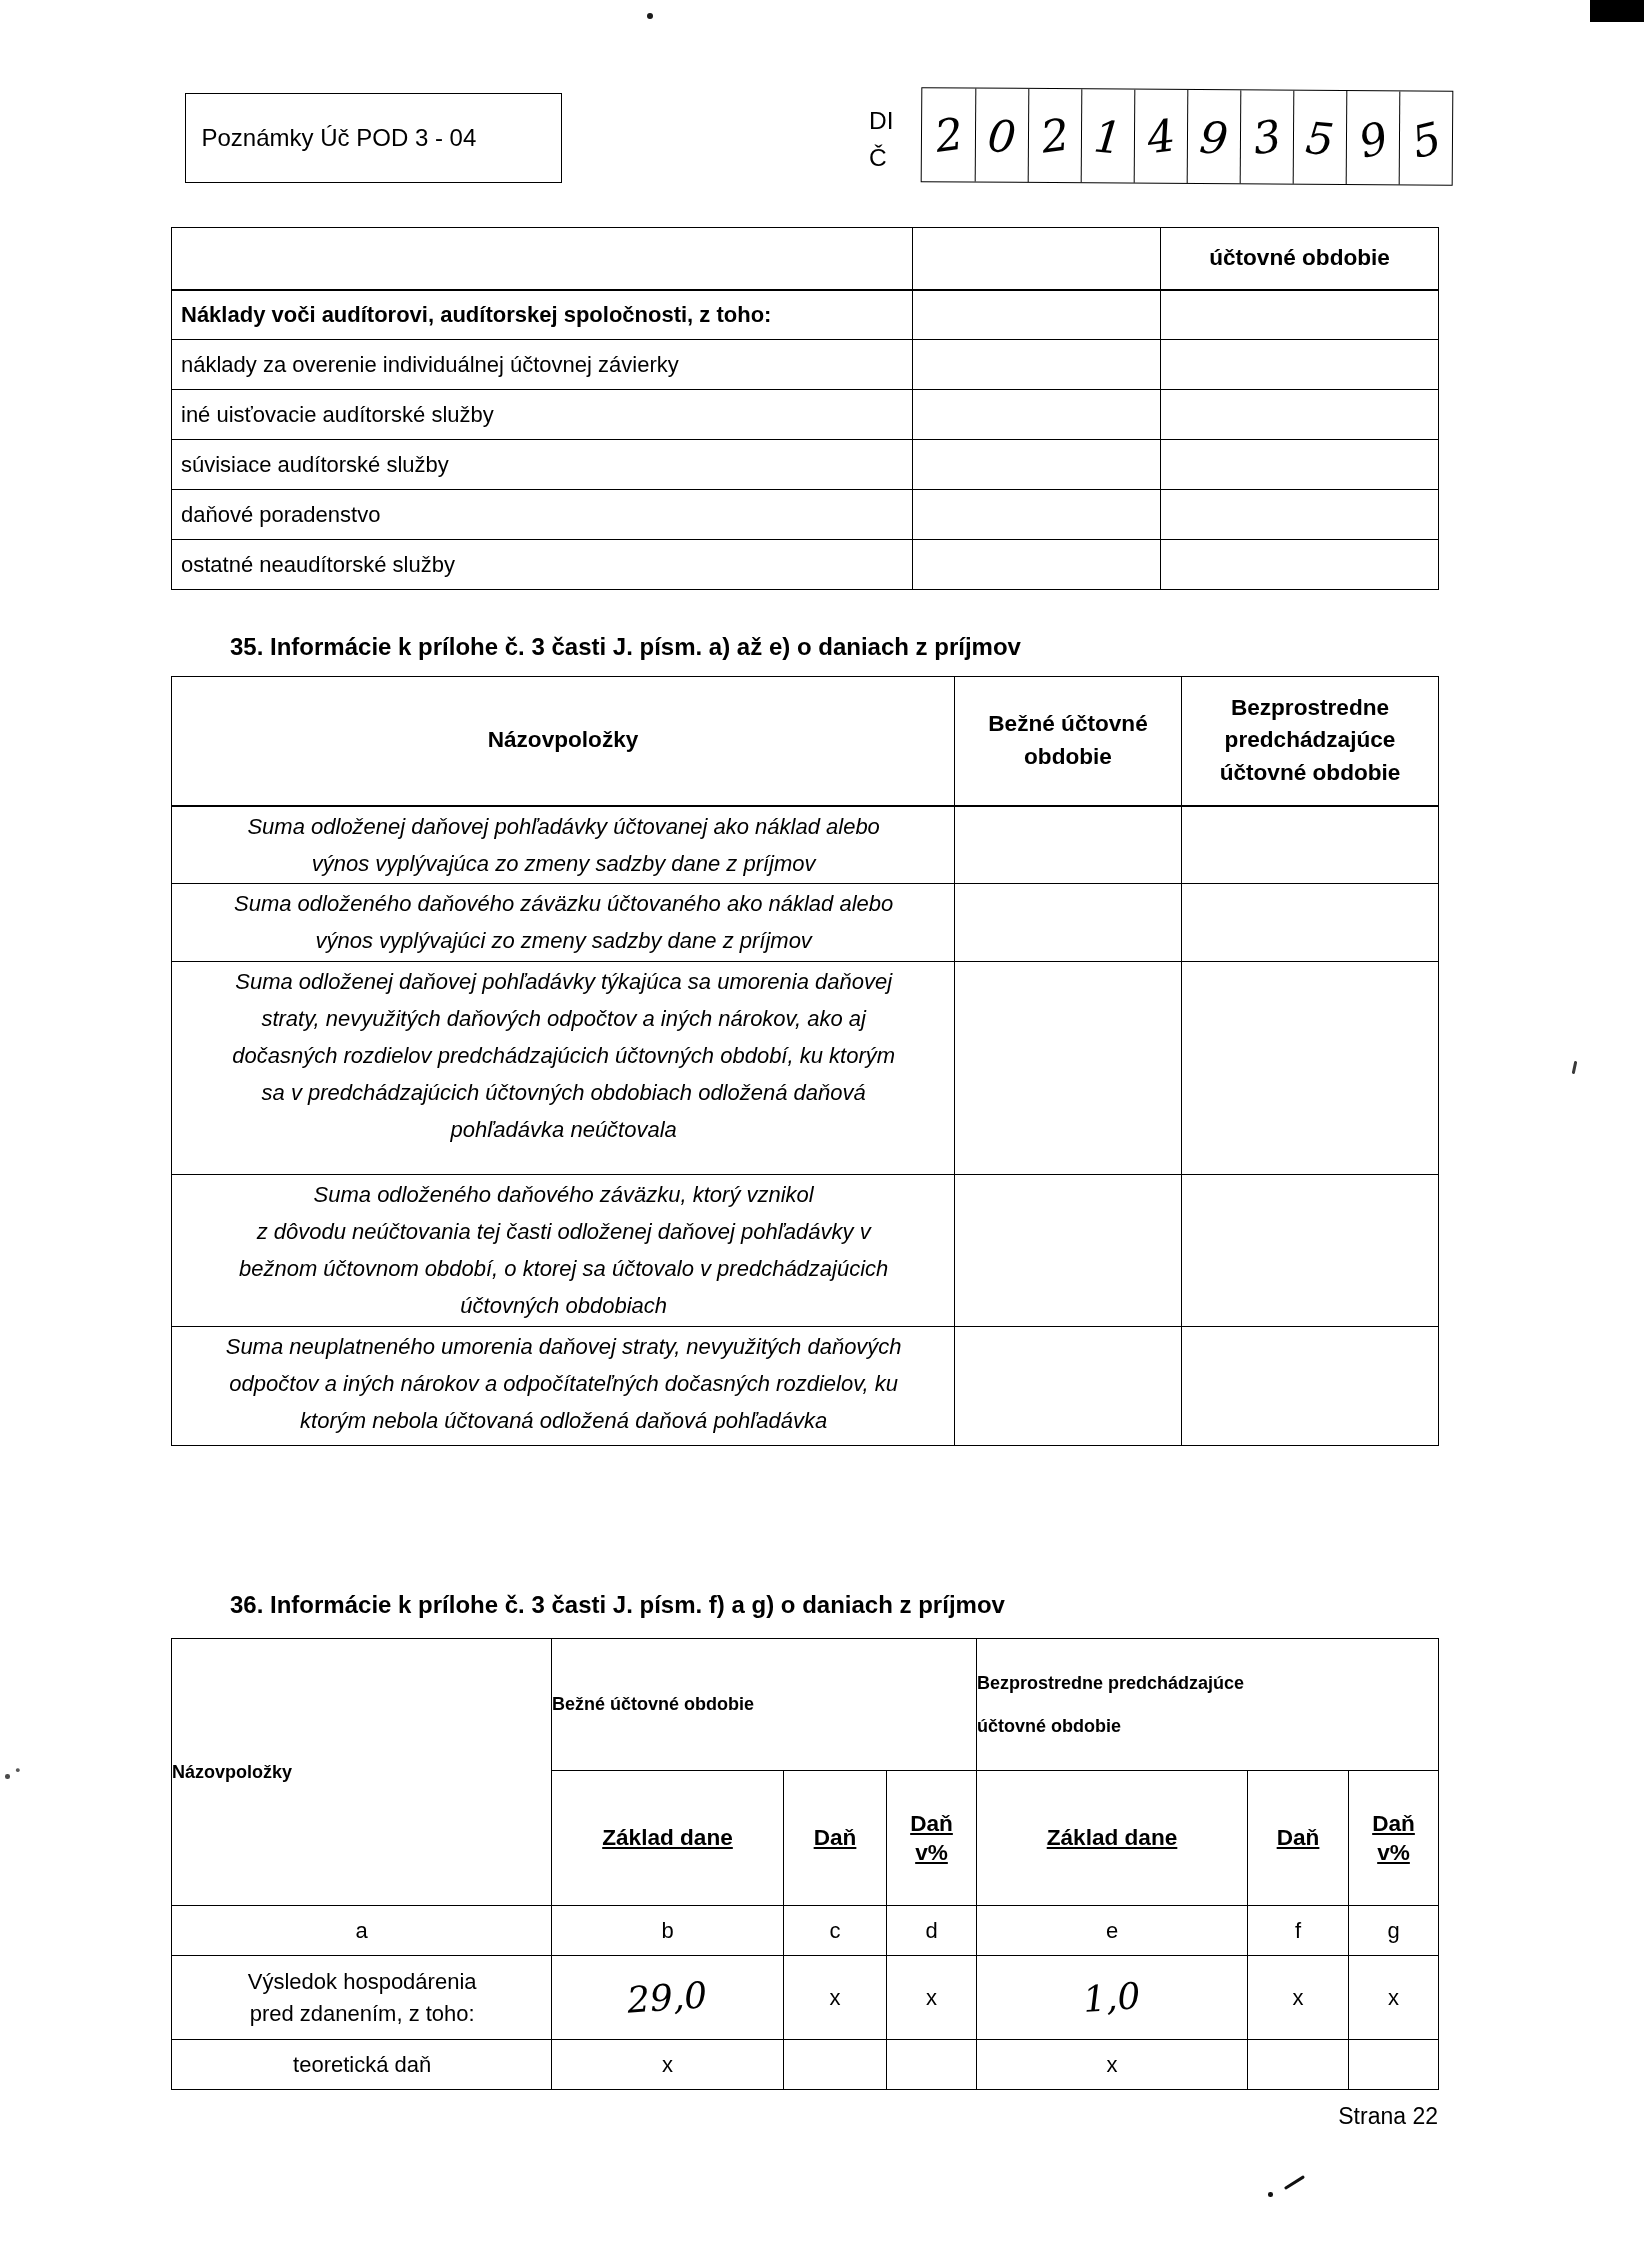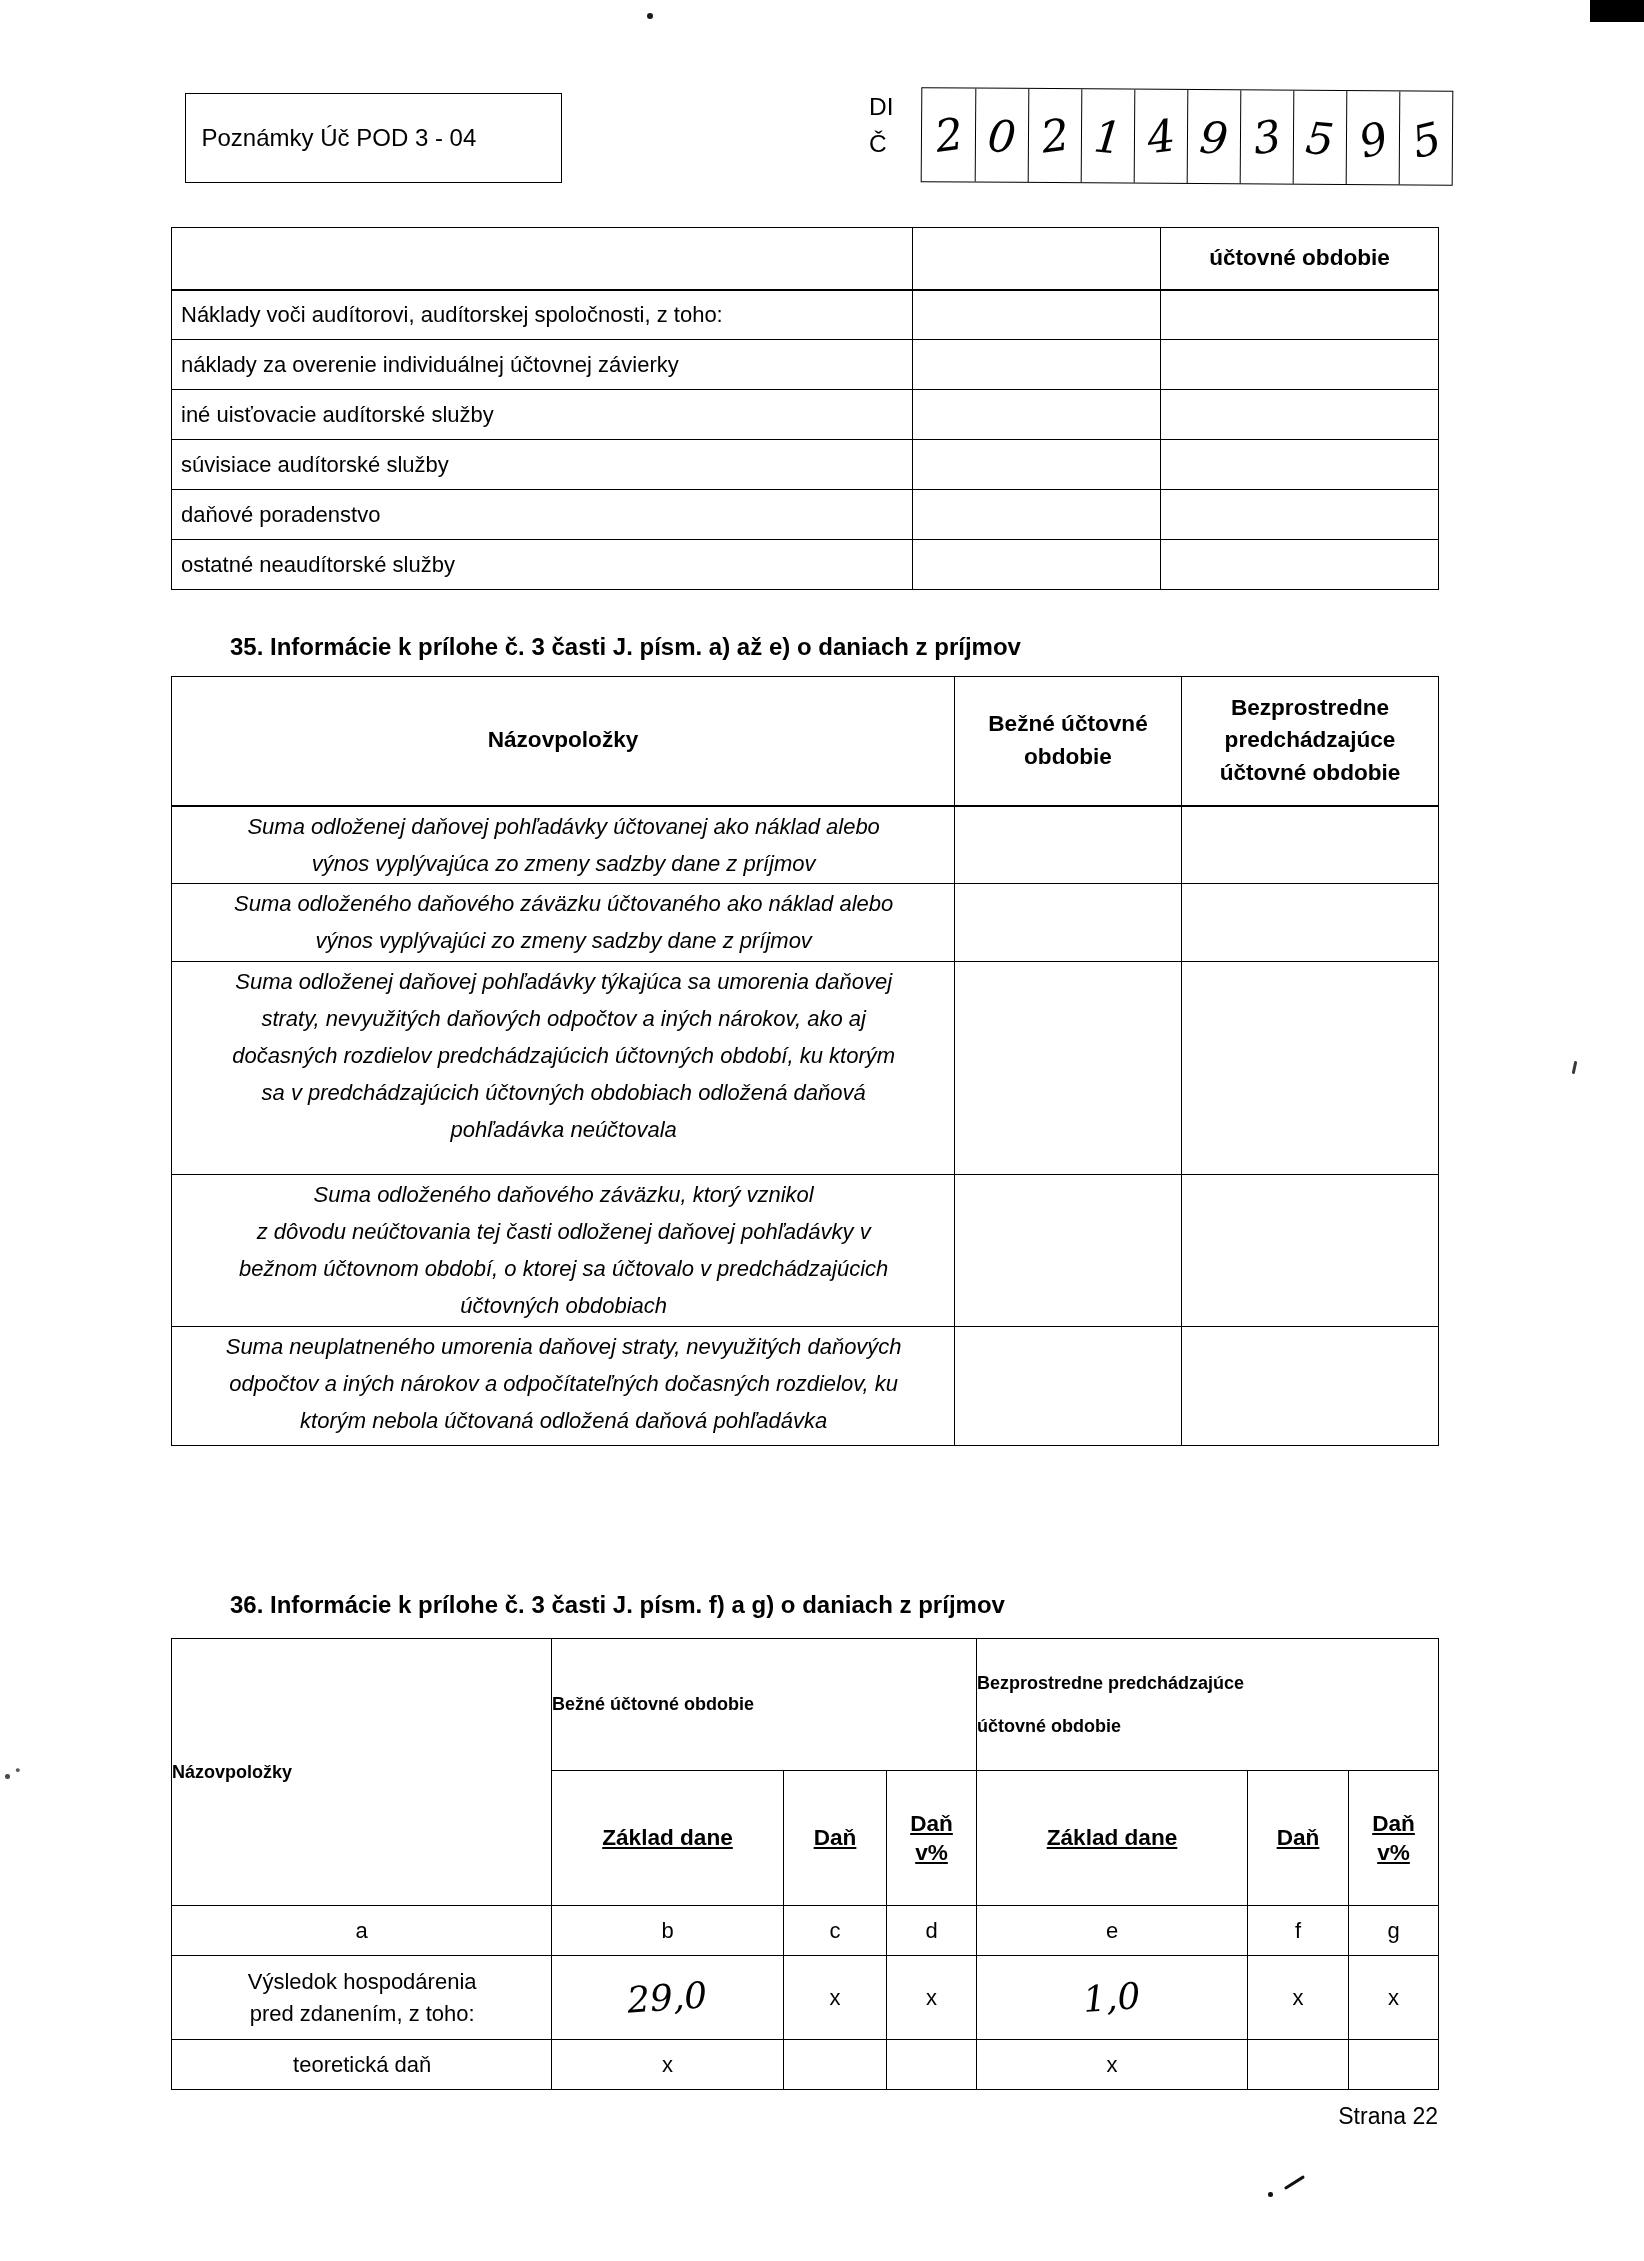--- a/index.html
+++ b/index.html
@@ -19,33 +19,33 @@
   .left-mark { left:5.2px; top:1774px; width:4.5px; height:4.5px; background:#4a4a4a; border-radius:50%; box-shadow:10.3px -6.4px 0 -0.6px #5a5a5a; }
   .pen-mark { left:1283px; top:2181px; width:23px; height:3.2px; background:#111; transform:rotate(-32deg); border-radius:1.3px; }
   .pen-dot { left:1268px; top:2192px; width:4.5px; height:4.5px; background:#111; border-radius:50%; }
 
   
   .poznamky-box {
     left:185px; top:93px; width:377px; height:90px;
     border:1.9px solid #000; display:flex; align-items:center;
     padding-left:15.5px; font-size:24px;
   }
-  .dic-label { left:869px; top:88px; font-size:24.5px; line-height:37px; }
+  .dic-label { left:869px; top:102px; font-size:24.5px; line-height:37px; }
   .dic-grid { left:921px; top:89px; height:95px; display:flex; border:1.9px solid #000; transform:rotate(0.4deg); background:#fff; }
   .dic-cell { width:53px; display:flex; align-items:center; justify-content:center; border-left:1.3px solid #000; }
   .dic-cell:first-child { border-left:none; }
   .digit { font-family:"DejaVu Serif", serif; font-style:italic; font-size:44px; display:inline-block; }
   .dic-cell:nth-child(2n) .digit { transform:rotate(5deg) translateY(1.3px); }
   .dic-cell:nth-child(2n+1) .digit { transform:rotate(-8deg); }
   .dic-cell:nth-child(9) .digit, .dic-cell:nth-child(10) .digit { transform:rotate(-14deg) translateY(1.9px); }
 
   
   table { position:absolute; border-collapse:collapse; table-layout:fixed; background:#fff; }
   td { border:1.3px solid #000; font-size:22px; padding:0; overflow:hidden; }
-  .bold { font-weight:normal; }
+  .bold { font-weight:bold; }
 
   
   .t1 { left:171px; top:227px; width:1268px; border:1.9px solid #000; }
   .t1 tr { height:50px; }
   .t1 tr.head { height:62px; }
   .t1 tr.head td { border-bottom:2.6px solid #000; }
   .t1 td.lbl { text-align:left; padding:2.6px 7.7px 2.6px 9px; vertical-align:middle; }
   .t1 td.hdr { font-weight:bold; text-align:center; font-size:22.6px; vertical-align:middle; }
 
   

